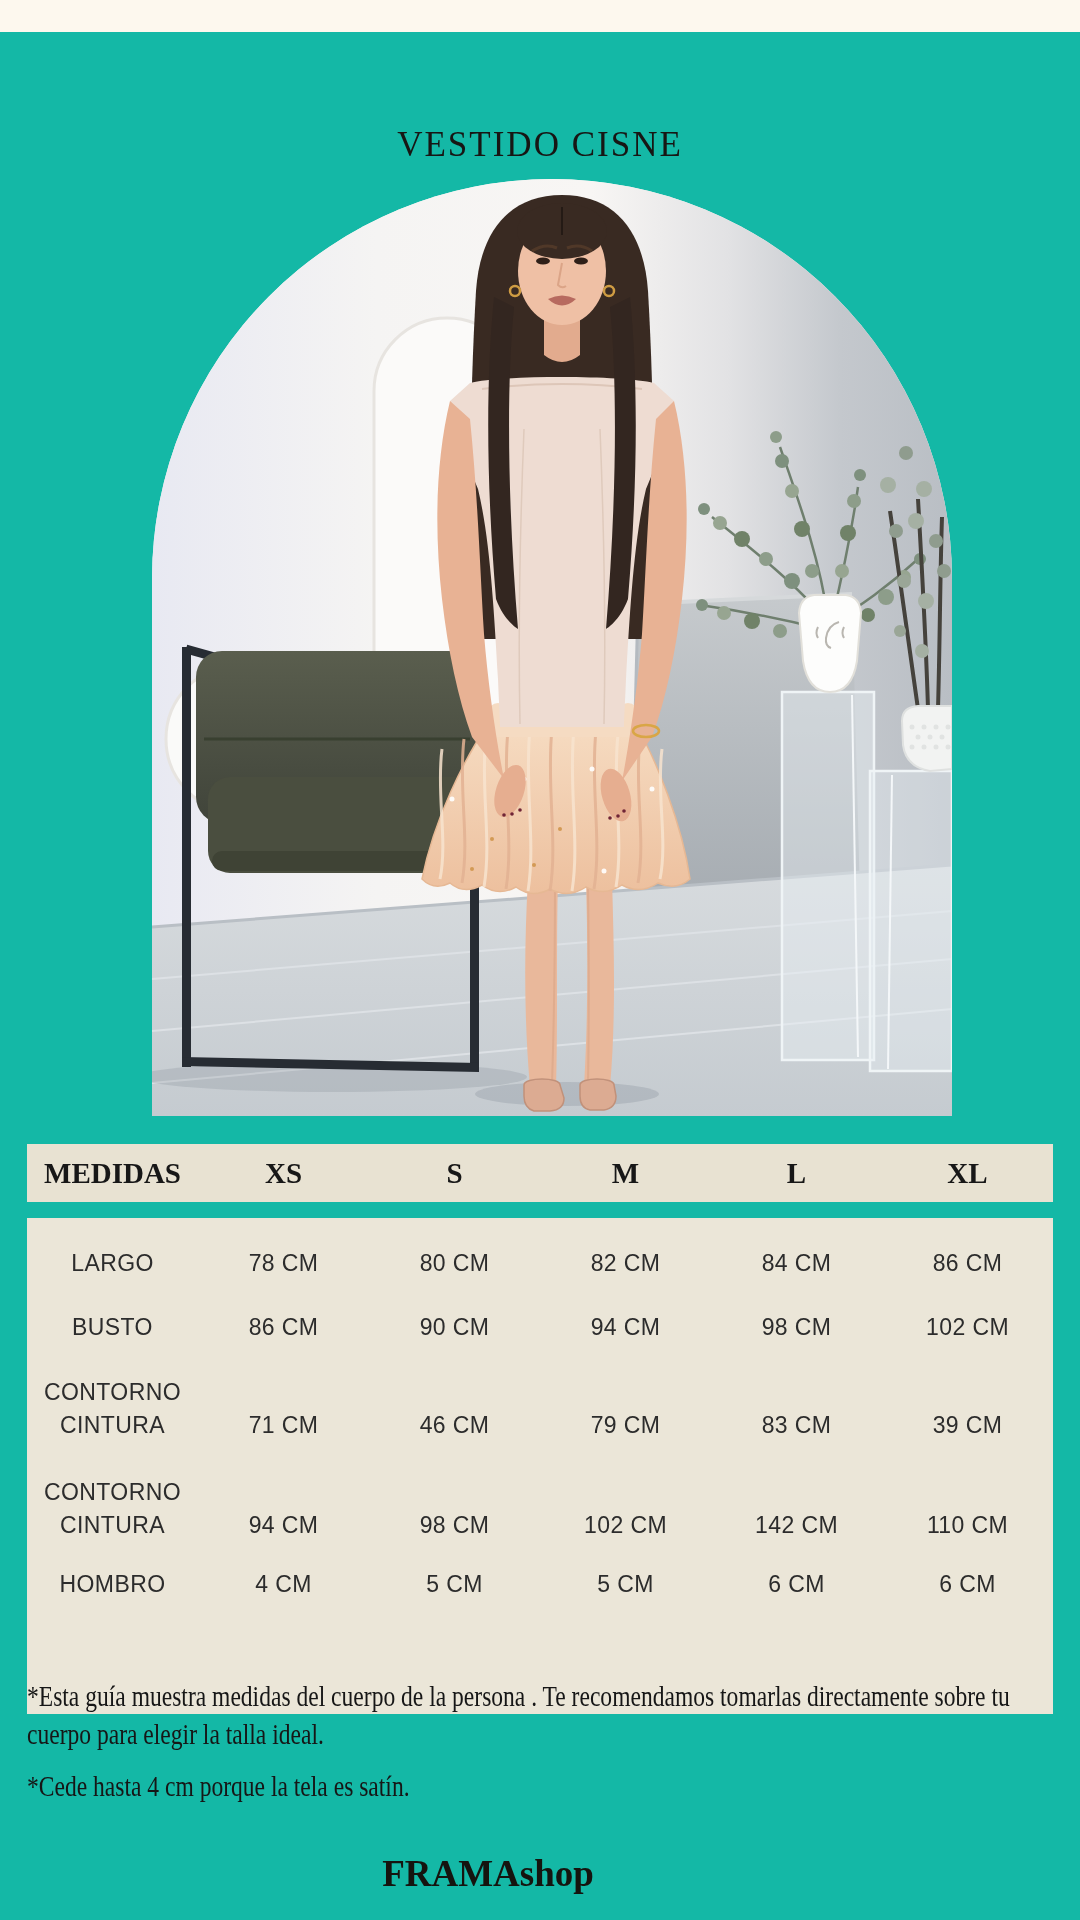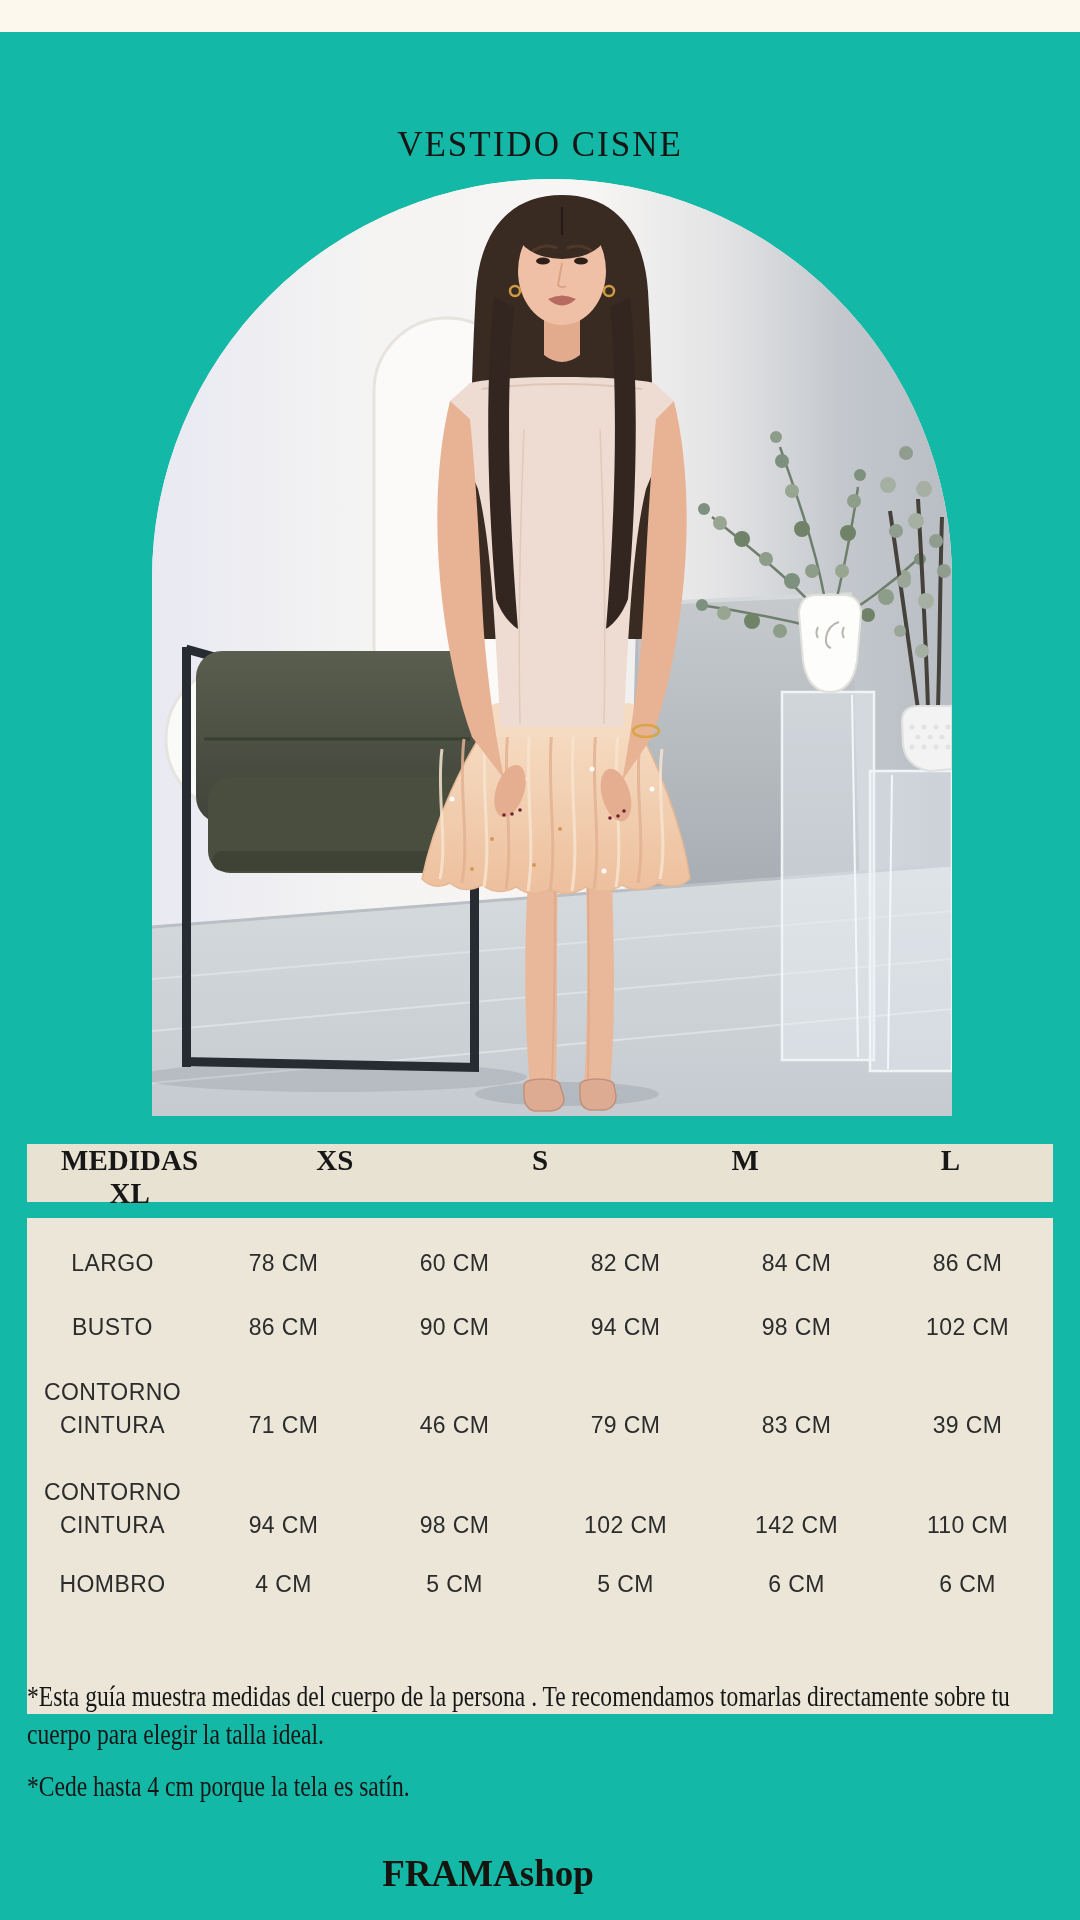--- a/index.html
+++ b/index.html
@@ -14,21 +14,21 @@
 
   .photo-arch{
     position:absolute;left:152px;top:147px;width:800px;height:937px;
     border-radius:400px 400px 0 0;overflow:hidden;background:#f3f2f1;
   }
   .photo-arch svg{display:block;}
 
   .size-table{position:absolute;left:27px;top:1112px;width:1026px;}
   .thead{
     height:58px;background:#e8e2d2;display:grid;
-    grid-template-columns:repeat(5,1fr);align-items:center;text-align:center;
+    grid-template-columns:repeat(6,1fr);align-items:center;text-align:center;
     font-family:"Liberation Serif",serif;font-weight:700;font-size:29px;color:#171717;
   }
   .tbody{
     position:relative;margin-top:16px;background:#ebe6d8;height:496px;
     font-family:"Liberation Sans",sans-serif;font-size:23px;color:#2c2c2c;letter-spacing:.4px;
   }
   .trow{
     position:absolute;left:0;width:100%;display:grid;
     grid-template-columns:repeat(6,1fr);align-items:end;text-align:center;
   }
@@ -310,21 +310,21 @@
       <div class="cell">XL</div>
     </div>
 
     <div class="tbody">
 
       <div class="trow r1">
         <div class="cell lbl">
             <span>LARGO</span>
           </div>
         <div class="cell">78 CM</div>
-        <div class="cell">60 CM</div>
+        <div class="cell">80 CM</div>
         <div class="cell">82 CM</div>
         <div class="cell">84 CM</div>
         <div class="cell">86 CM</div>
       </div>
 
       <div class="trow r2">
         <div class="cell lbl">
             <span>BUSTO</span>
           </div>
         <div class="cell">86 CM</div>

